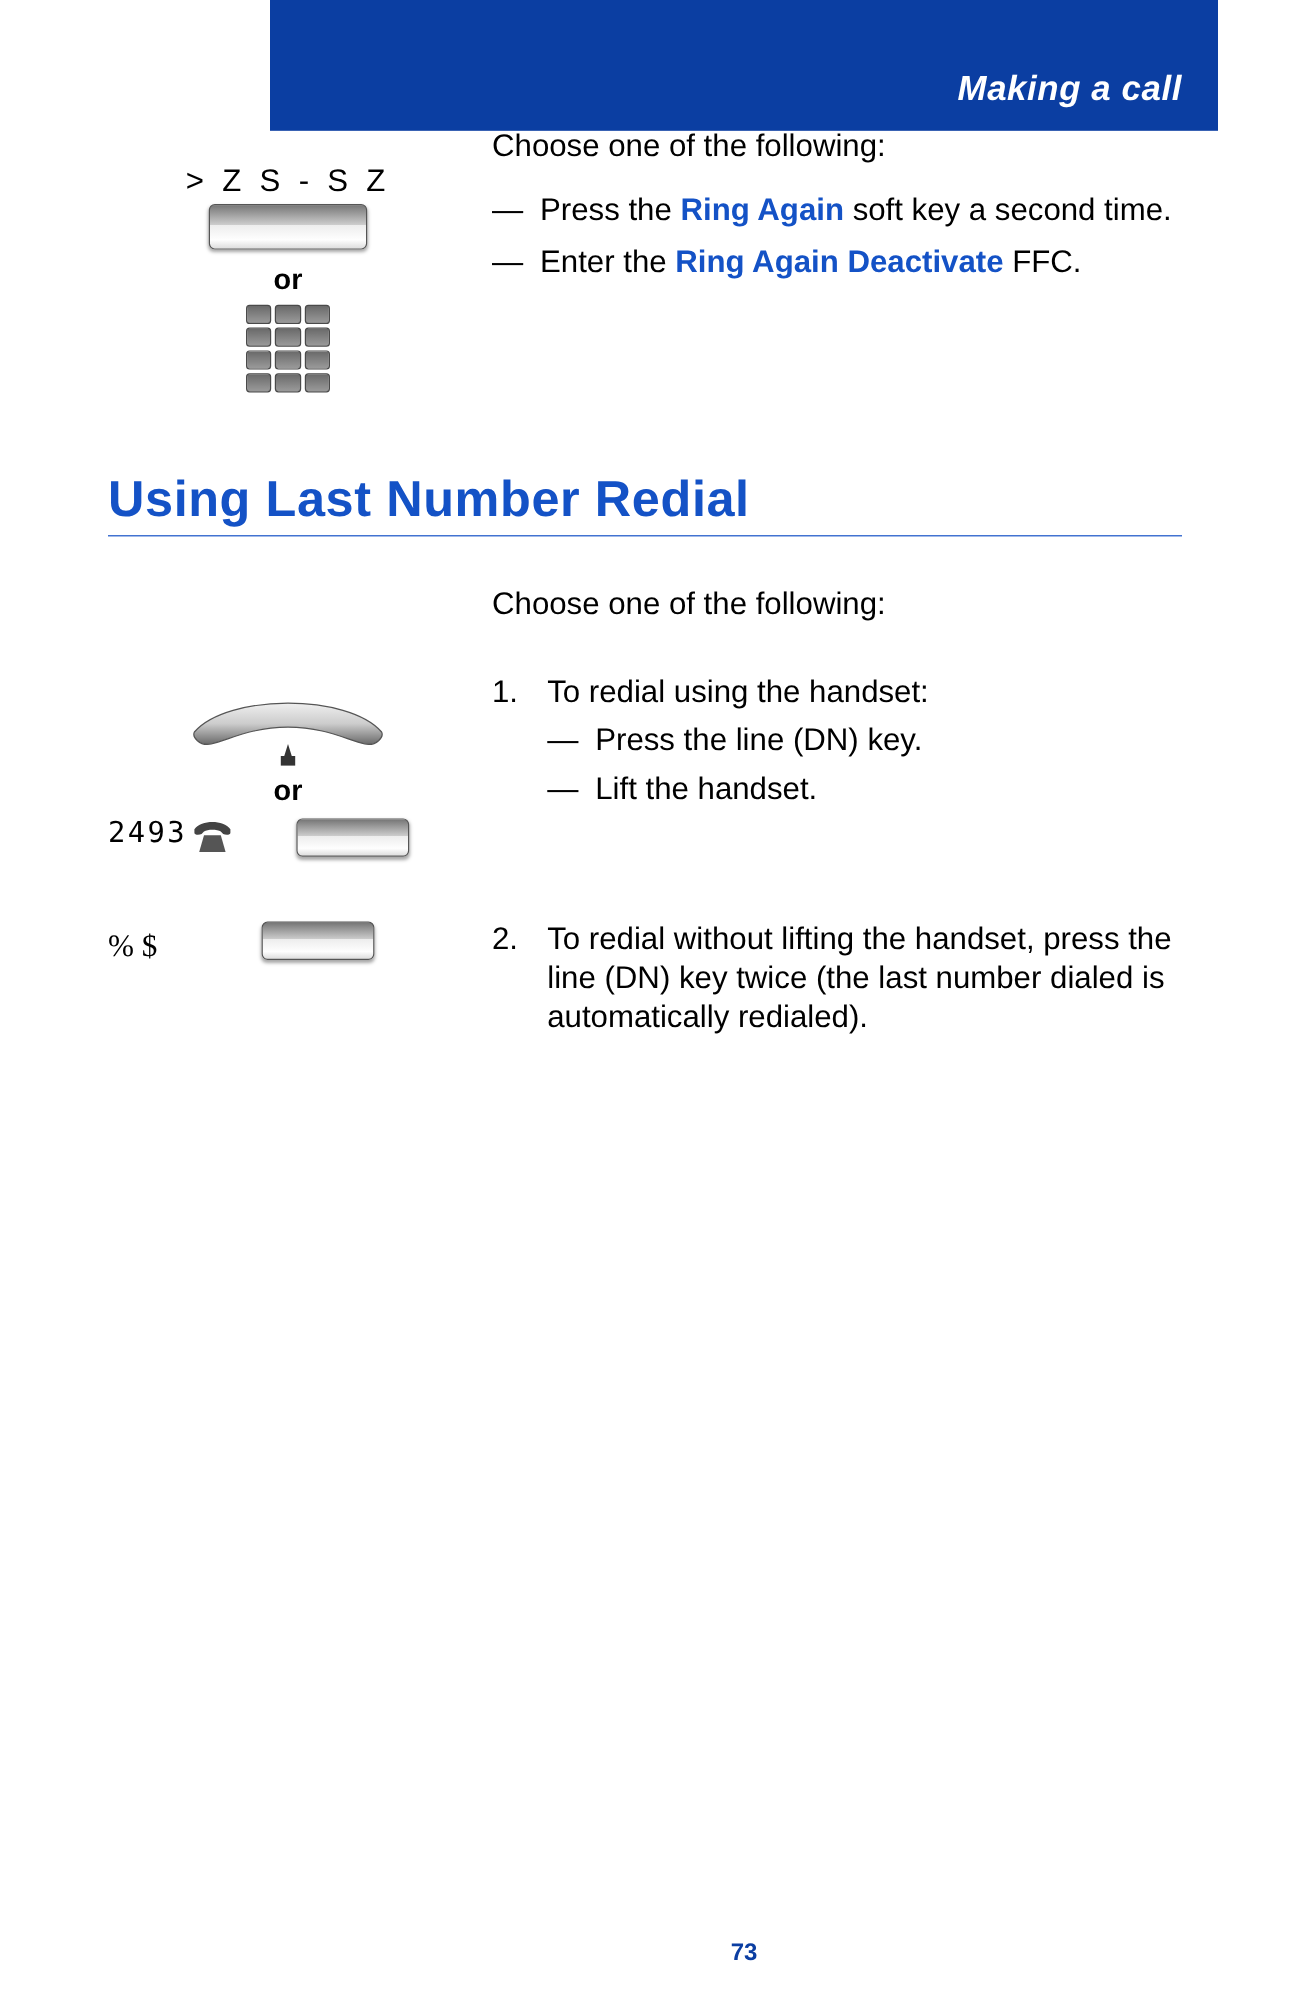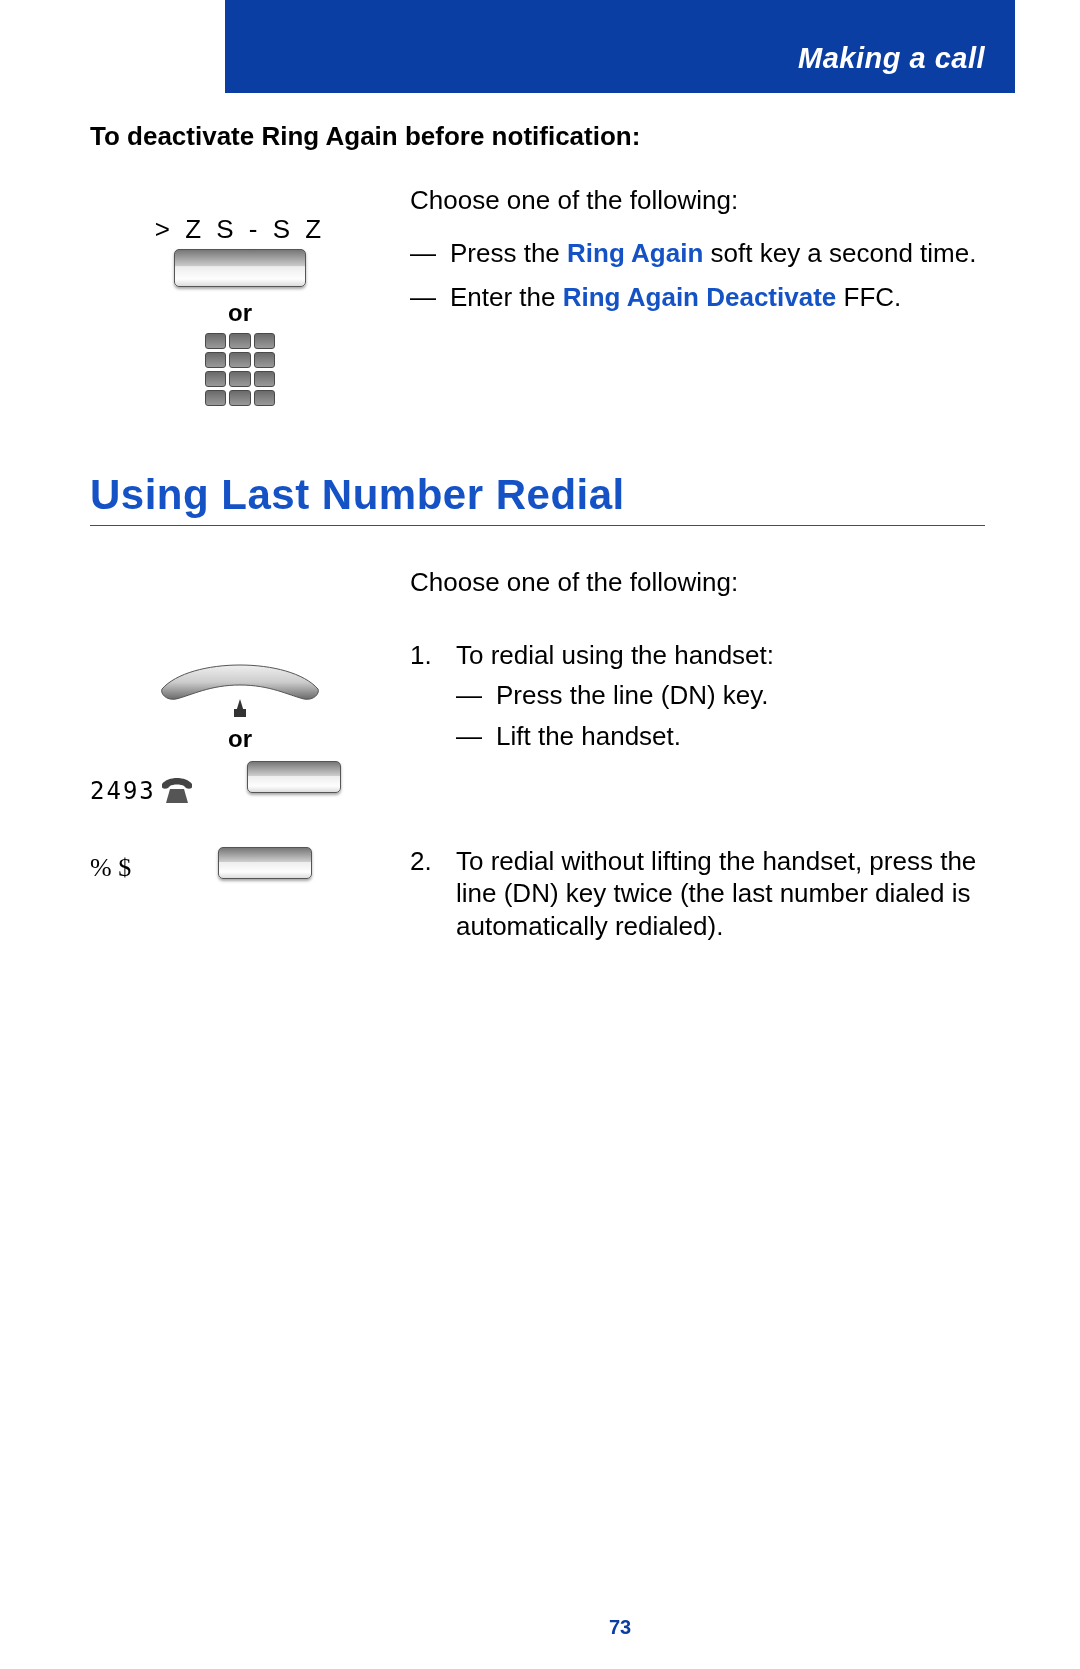--- a/index.html
+++ b/index.html
@@ -15,21 +15,21 @@
     width:var(--page-w);
     height:var(--page-h);
     position:relative;
     font-family:Helvetica, Arial, sans-serif;
     color:var(--ink);
   }
   
   .header-band{
     position:absolute;
     top:0;left:225px;right:65px;
-    height:93px;
+    height:109px;
     background:var(--blue);
     color:#fff;
     font-style:italic;
     font-weight:700;
     font-size:29px;
     display:flex;
     align-items:flex-end;
     justify-content:flex-end;
     padding:0 30px 18px 0;
     box-sizing:border-box;
@@ -117,42 +117,41 @@
   .num-list .num{width:32px;flex:none;}
   .num-list .body{flex:1;margin-left:14px;}
   .dash-sub{list-style:none;padding:0;margin:8px 0 0 0;}
   .dash-sub li{display:flex;margin-bottom:8px;}
   .dash-sub li::before{content:"—";margin-right:14px;}
   .kw{color:var(--link-blue);font-weight:700;}
   
   .handset-row{margin-top:22px;}
   .handset-svg{display:block;margin:0 auto;}
   .line-row{
-    display:flex;align-items:flex-end;justify-content:center;gap:2px;
+    display:flex;align-items:flex-start;justify-content:center;gap:2px;
     margin-top:6px;
     font-family:monospace;font-size:24px;letter-spacing:2px;
   }
   .phone-icon-svg{width:38px;height:32px;}
   .dn-label-row{
     display:flex;align-items:center;justify-content:center;gap:8px;
     margin-top:0px;font-family:serif;font-size:26px;
   }
 </style>
 </head>
 <body>
 
 <div class="page">
 
   <div class="header-band">
     <span>Making a call</span>
   </div>
 
   <div class="content">
 
-    <div class="subhead">To deactivate Ring Again before notification:</div>
 
     <div class="two-col">
       <div class="col-left" style="padding-top:30px;">
         <div class="softkey-label">&gt; Z S - S Z</div>
         <div class="pill-btn"></div>
         <div class="or-label">or</div>
         <div class="keypad">
           <div></div>
             <div></div>
             <div></div>

